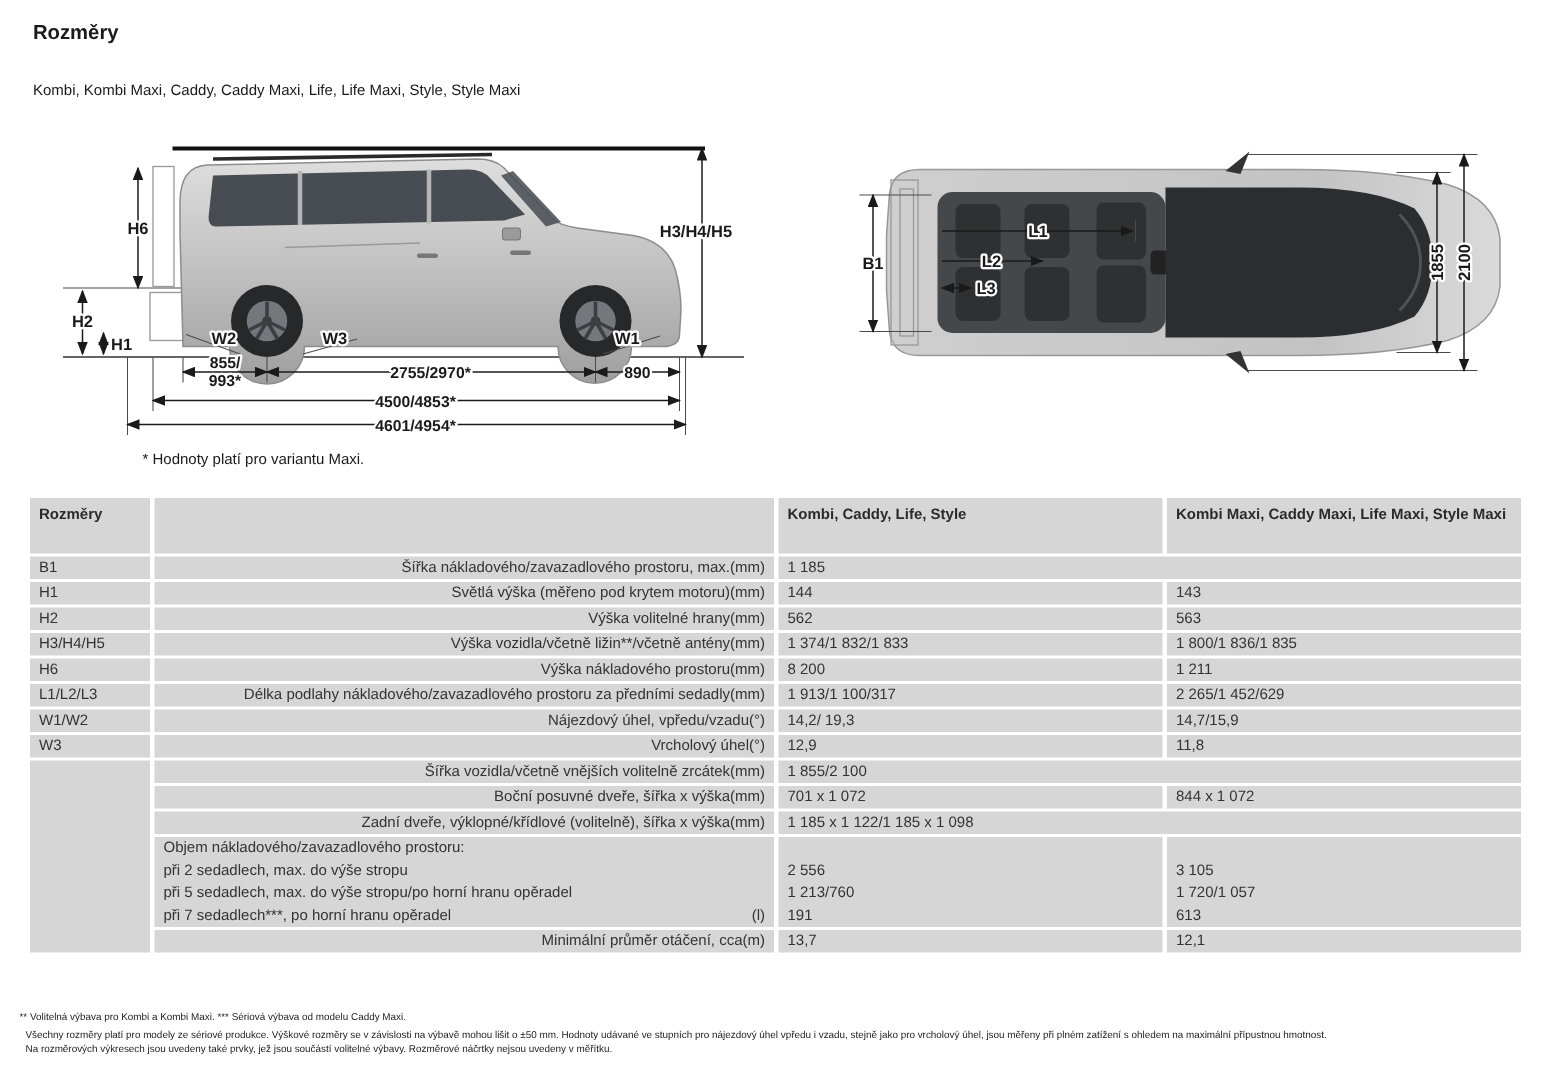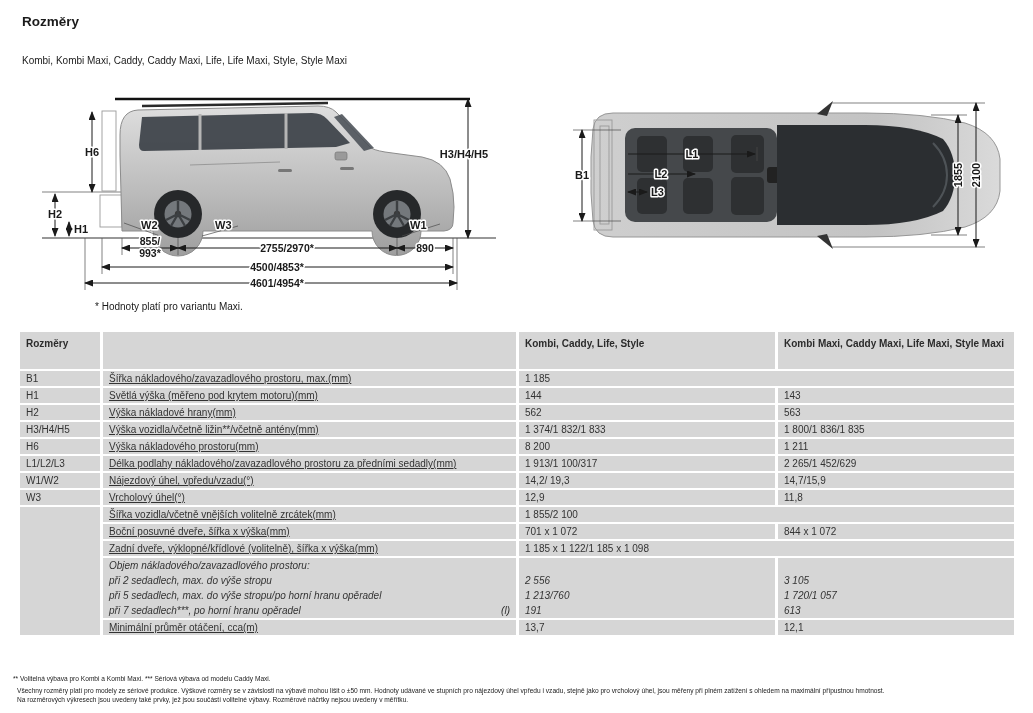--- a/index.html
+++ b/index.html
@@ -30,22 +30,22 @@
     border-collapse:separate;border-spacing:3px 2px;table-layout:fixed;
     width:999px;font-size:10px;color:#333;
   }
   #dims-table td,#dims-table th{
     background:#d6d6d6;padding:0 6px;line-height:15px;height:15px;
     vertical-align:middle;text-align:left;overflow:hidden;white-space:nowrap;
   }
   #dims-table th{
     font-weight:bold;height:33px;vertical-align:top;padding-top:4px;font-size:10px;color:#2b2b2b;
   }
-  .dcell{display:flex;justify-content:flex-start;text-decoration:underline;}
-  .multirow td{vertical-align:top;padding-top:1px;padding-bottom:2px;font-style:italic;}
+  .dcell{display:flex;justify-content:flex-end;}
+  .multirow td{vertical-align:top;padding-top:1px;padding-bottom:2px;}
   .ln{min-height:15px;line-height:15px;}
   .lnflex{display:flex;justify-content:space-between;min-height:15px;line-height:15px;}
 
   
   .foot{font-size:6.6px;color:#222;line-height:9px;}
   #foot1{left:13px;top:674px;}
   #foot2{left:17px;top:686px;width:1010px;}
   #foot3{left:17px;top:695px;width:1010px;}
 </style>
 </head>
@@ -240,21 +240,21 @@
             <span>(mm)</span>
           </div>
         </td>
     <td>144</td>
     <td>143</td>
   </tr>
   <tr>
     <td>H2</td>
     <td>
           <div class="dcell">
-            <span>Výška nákladové hrany</span>
+            <span>Výška volitelné hrany</span>
             <span>(mm)</span>
           </div>
         </td>
     <td>562</td>
     <td>563</td>
   </tr>
   <tr>
     <td>H3/H4/H5</td>
     <td>
           <div class="dcell">

